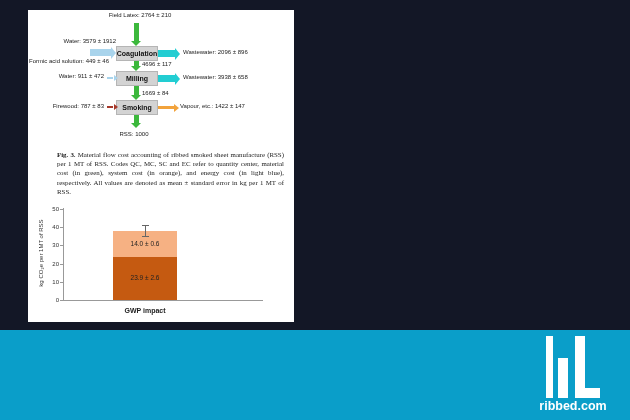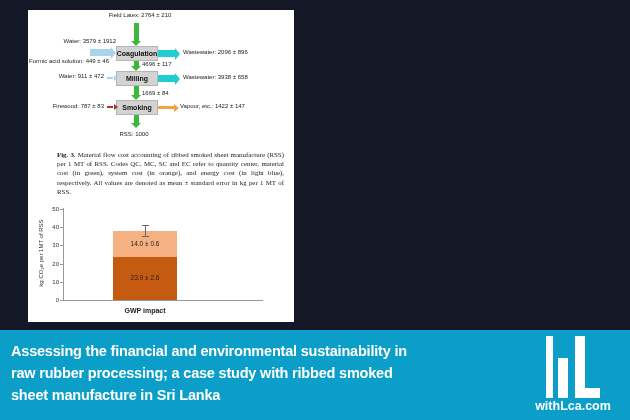--- a/index.html
+++ b/index.html
@@ -159,27 +159,22 @@
   <span class="seg-label sl-dark">23.9 ± 2.6</span>
 
   <div class="err-line"></div>
   <div class="err-cap ec-top"></div>
   <div class="err-cap ec-bot"></div>
 
   <span class="xlab">GWP impact</span>
 </div>
 
 <div class="banner">
-  <div class="banner-title">
-    <div>Assessing the financial and environmental sustainability in</div>
-    <div>raw rubber processing; a case study with ribbed smoked</div>
-    <div>sheet manufacture in Sri Lanka</div>
-  </div>
   <div class="logo">
     <div class="logo-glyph">
       <div class="lg-bar lg1"></div>
       <div class="lg-bar lg2"></div>
       <div class="lg-bar lg3"></div>
       <div class="lg-bar lg4"></div>
     </div>
-    <div class="logo-text">withLca.com</div>
+    <div class="logo-text">ribbed.com</div>
   </div>
 </div>
 
 </body></html>

